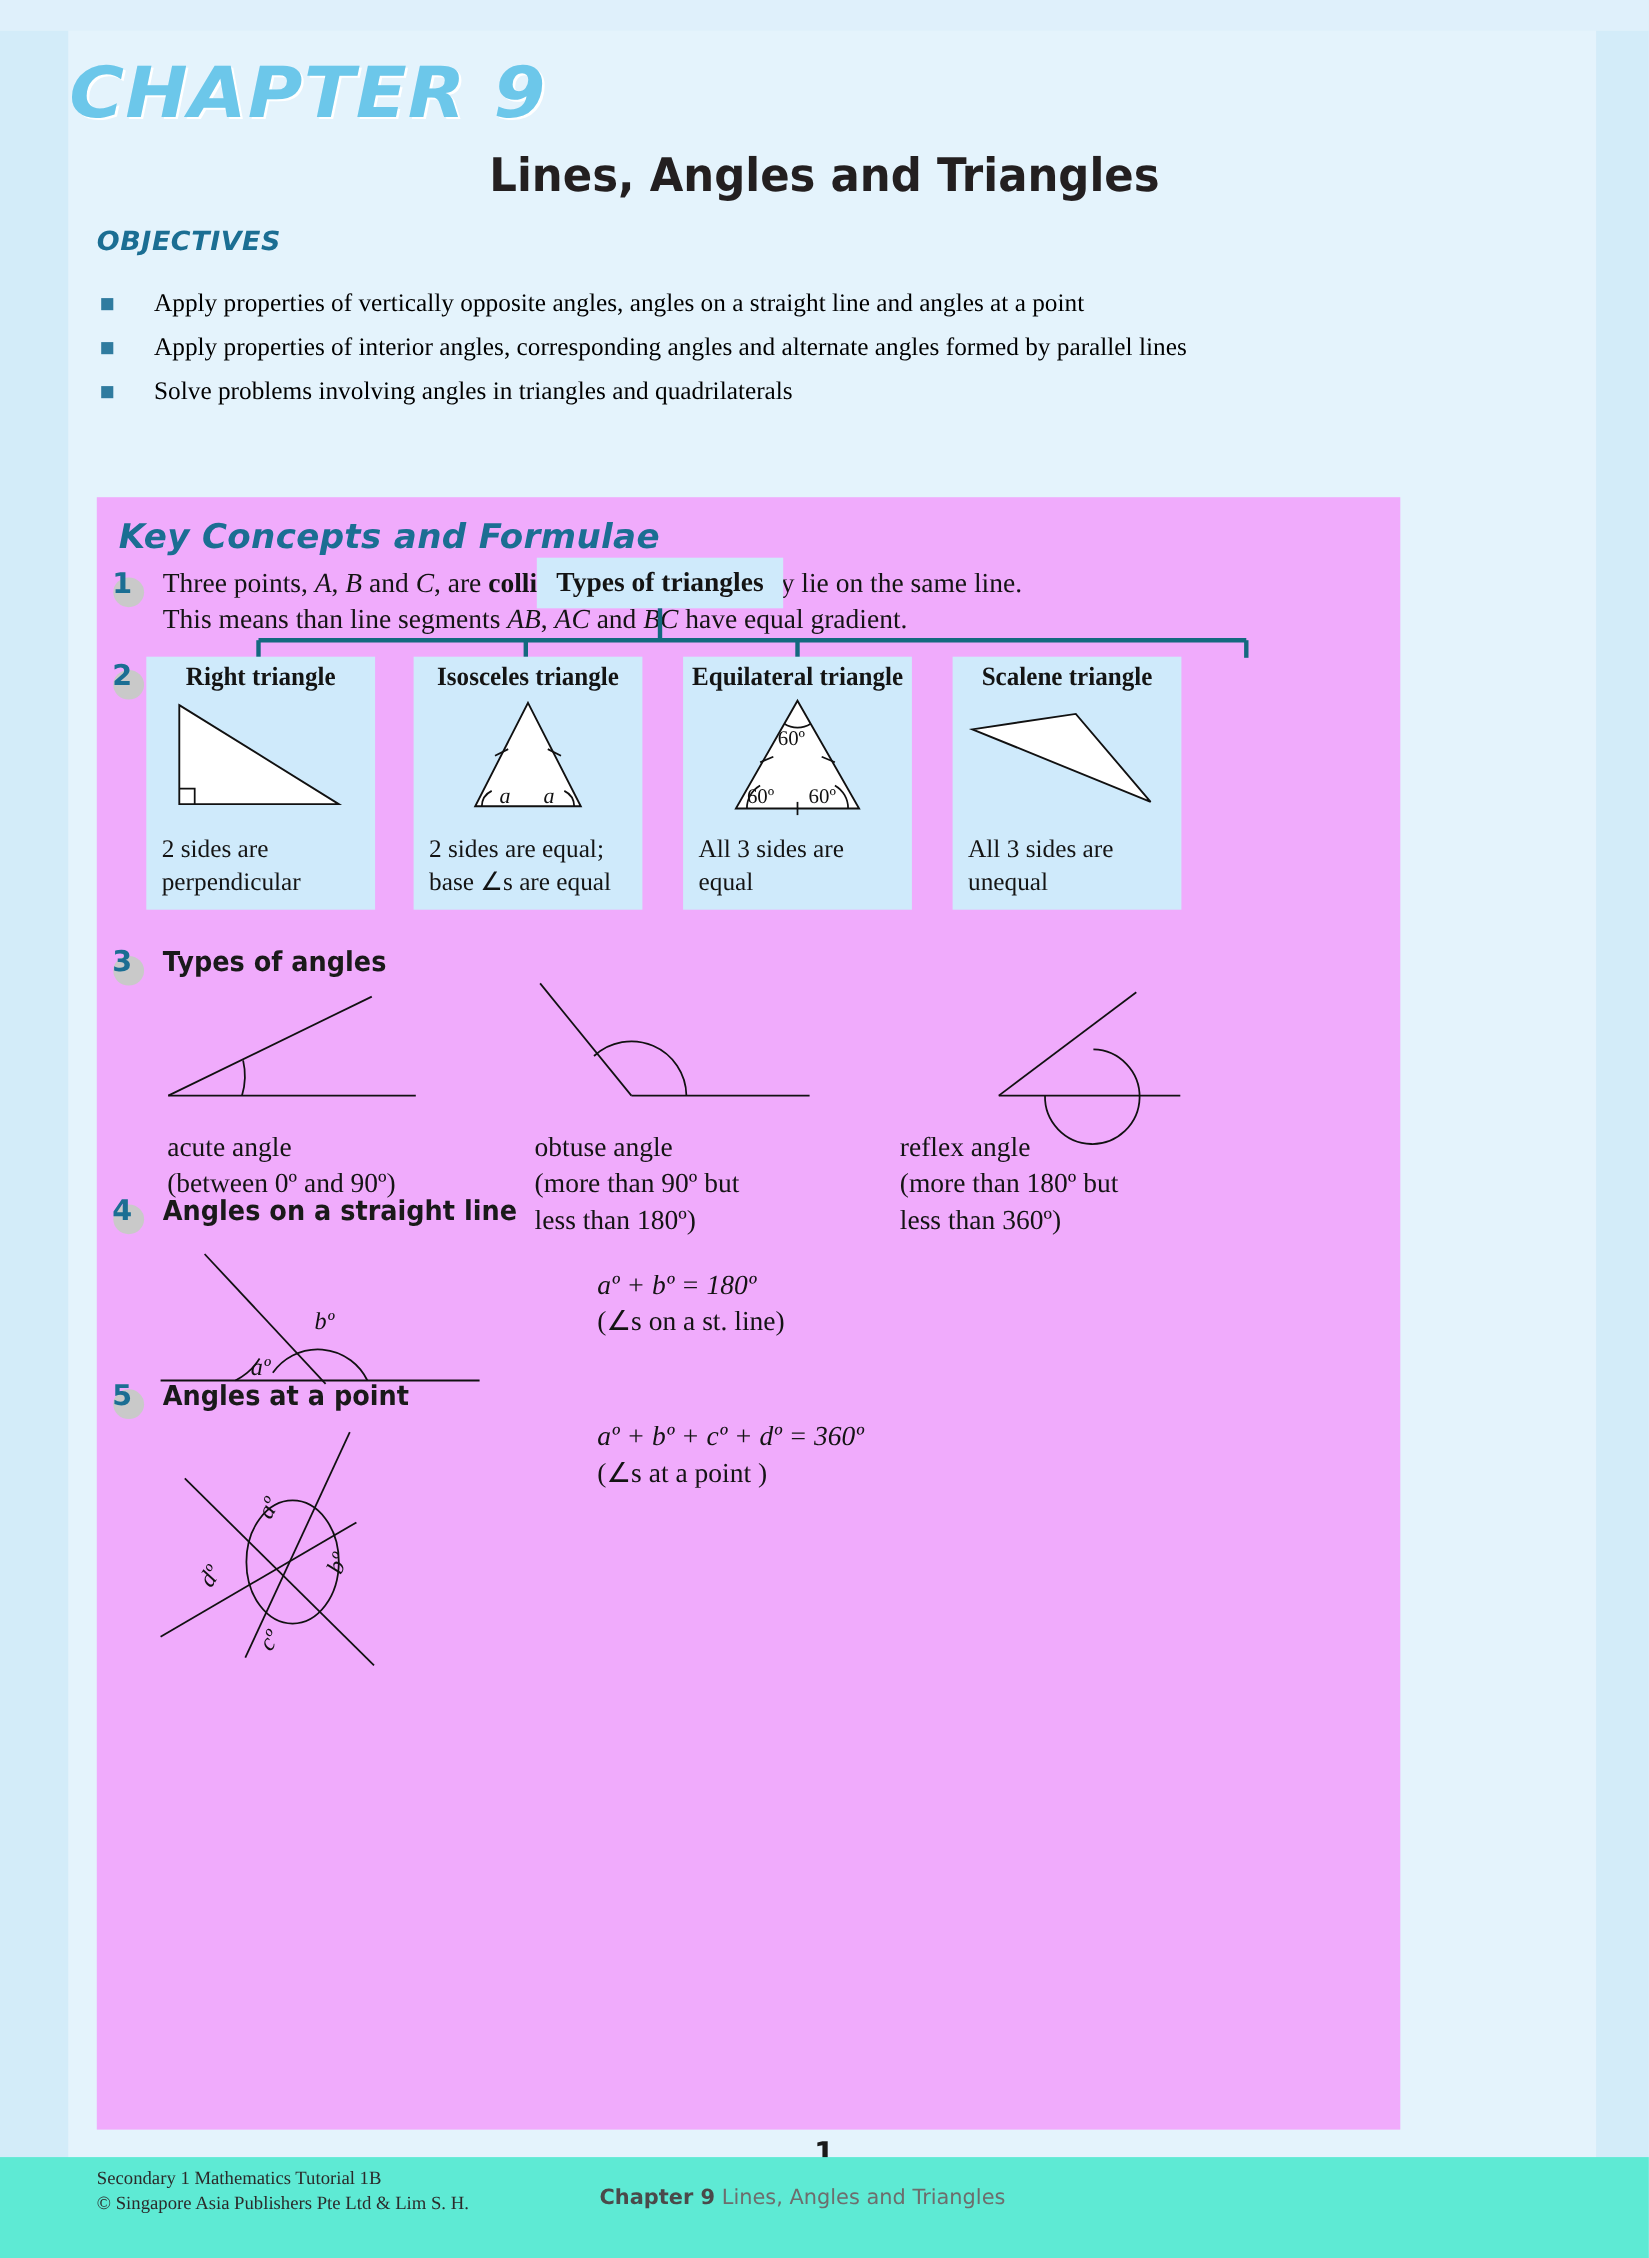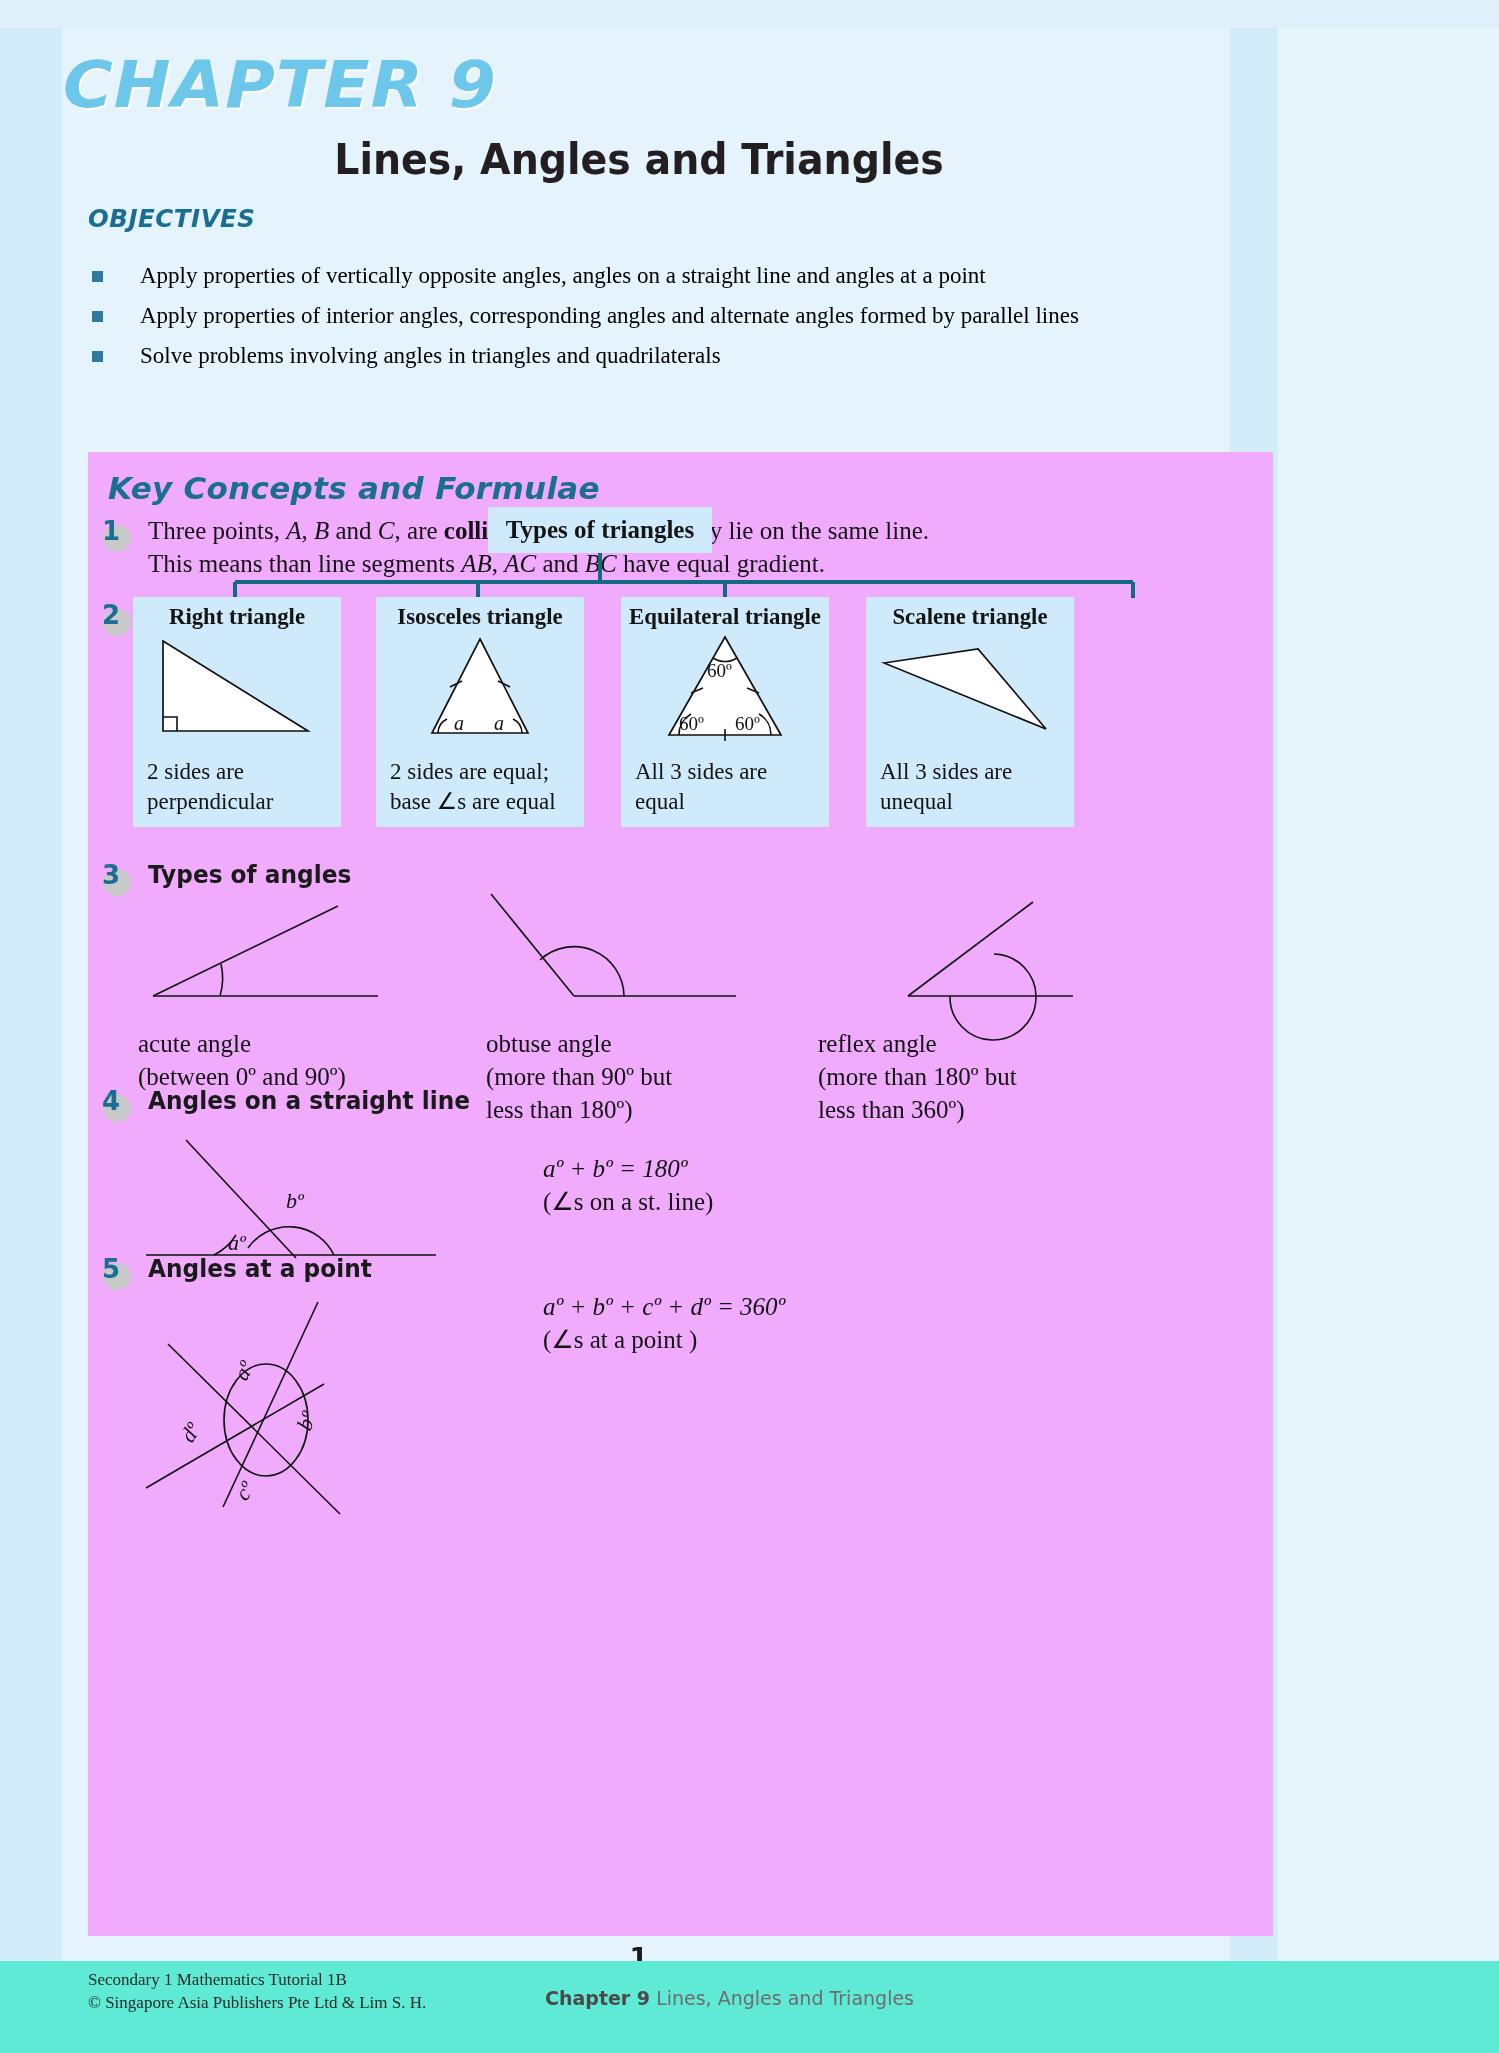--- a/index.html
+++ b/index.html
@@ -6,21 +6,21 @@
   html, body { margin:0; padding:0; }
   body {
     width:1499px; height:2053px;
     background:#e6f4fb;
     font-family:"Liberation Serif", serif;
     position:relative;
     overflow:hidden;
   }
   
   #page {
-    position:absolute; left:0; top:0; width:1278px; height:2053px;
+    position:absolute; left:0; top:0; width:1499px; height:2053px;
     background:#e4f3fc;
     padding-left:24px;
   }
   .edge-left { position:absolute; left:0; top:0; width:62px; height:2053px; background:#d3ecf9; }
   .edge-right{ position:absolute; right:0; top:0; width:48px; height:2053px; background:#d3ecf9; }
   .edge-top  { position:absolute; left:0; top:0; width:1499px; height:28px; background:#dff0fb; }
 
   
   #chapter-title {
     position:absolute; left:63px; top:48px;
@@ -247,21 +247,21 @@
       <div class="shadow"></div>
         <div class="digit">3</div>
     </div>
     <div class="sect-heading" style="left:60px; top:408px;">Types of angles</div>
 
     <svg style="position:absolute; left:50px; top:444px; width:300px; height:120px;" viewBox="0 0 300 120">
       <line class="stroke" x1="15" y1="100" x2="240" y2="100"></line>
       <line class="stroke" x1="15" y1="100" x2="200" y2="10"></line>
       <path class="stroke" d="M82 100 a62 62 0 0 0 1 -32"></path>
     </svg>
-    <div class="body-text" style="left:50px; top:575px; width:330px;font-family:Liberation Serif, serif;">
+    <div class="body-text" style="left:64px; top:575px; width:330px;font-family:Liberation Serif, serif;">
       <span>acute angle</span><br>
       <span>(between 0º and 90º)</span>
     </div>
 
     <svg style="position:absolute; left:398px; top:432px; width:300px; height:132px;" viewBox="0 0 300 132">
       <line class="stroke" x1="88" y1="112" x2="250" y2="112"></line>
       <line class="stroke" x1="88" y1="112" x2="5" y2="10"></line>
       <path class="stroke" d="M138 112 a50 50 0 0 0 -84 -36"></path>
     </svg>
     <div class="body-text" style="left:398px; top:575px; width:330px;">

